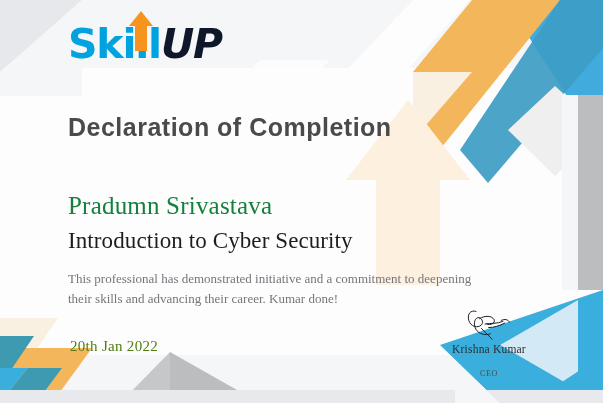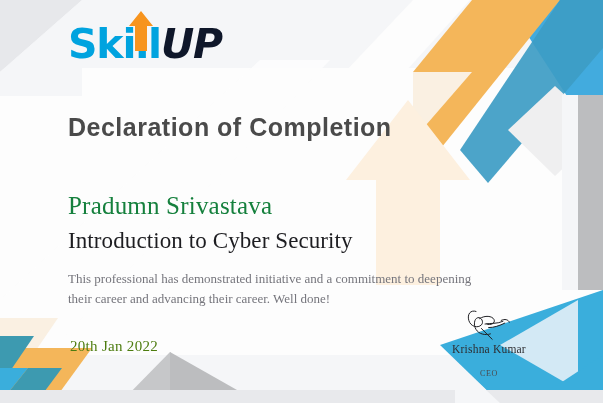--- a/index.html
+++ b/index.html
@@ -249,21 +249,21 @@
           <path d="M 13 0 L 25 15 L 19 15 L 19 40 L 7 40 L 7 15 L 1 15 Z" fill="#F7941E"></path>
         </svg>
       </div>
     </div>
 
     <div class="declaration">Declaration of Completion</div>
     <div class="recipient">Pradumn Srivastava</div>
 
     <div class="course-title">Introduction to Cyber Security</div>
 
-    <div class="blurb">This professional has demonstrated initiative and a commitment to deepening their career and advancing their career. Well done!</div>
+    <div class="blurb">This professional has demonstrated initiative and a commitment to deepening their skills and advancing their career. Kumar done!</div>
 
     <div class="date">20th Jan 2022</div>
 
     <div class="sign-block">
       <svg class="sign-mark" viewBox="0 0 90 40">
         <g fill="none" stroke="#1e1e22" stroke-width="1.1" stroke-linecap="round" stroke-linejoin="round">
           <path d="M 30 6 C 24 4 20 9 22 16 C 24 23 32 25 36 21 C 39 18 36 12 32 13 C 28 14 27 21 30 26 C 33 31 40 33 46 31"></path>
           <path d="M 34 14 C 40 10 48 11 50 15 C 52 19 46 22 42 20"></path>
           <path d="M 40 20 C 46 19 54 20 60 17"></path>
           <path d="M 44 24 C 50 24 56 22 62 19"></path>

